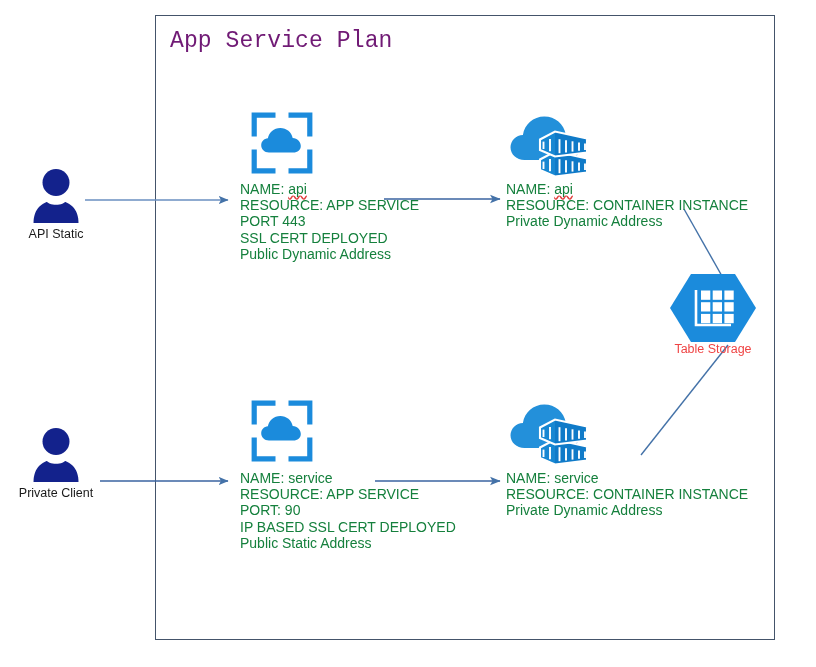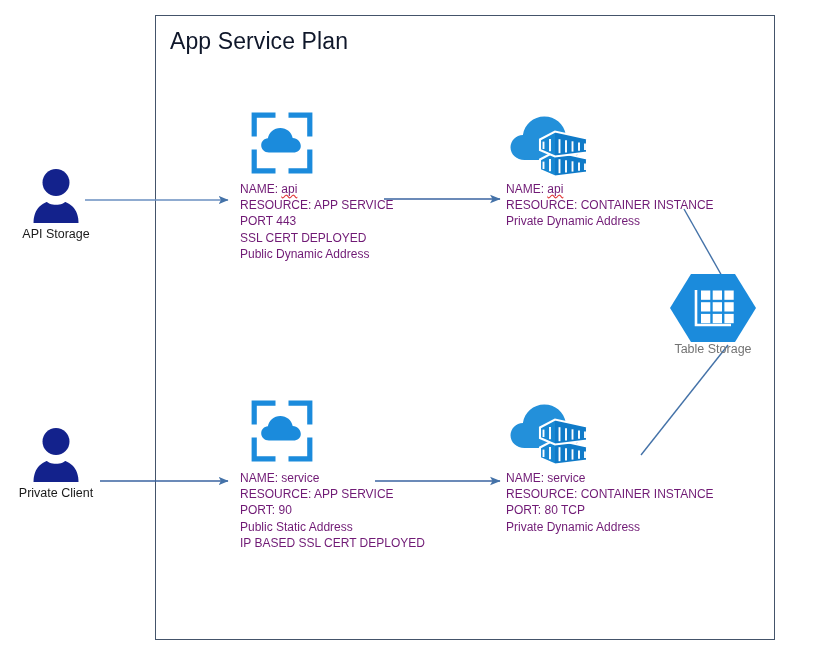--- a/index.html
+++ b/index.html
@@ -28,23 +28,24 @@
     border: 1.3px solid #44546a;
     box-sizing: border-box;
     background: transparent;
   }
   .plan-title {
     position: absolute;
     left: 170px;
     top: 28px;
     font-size: 23px;
     font-weight: 400;
-    color: #0f172a;
+    color: #701a75;
     letter-spacing: 0.1px;
     white-space: nowrap;
+    font-family: Liberation Mono, monospace;
   }
   
   .actor {
     position: absolute;
     width: 90px;
     text-align: center;
   }
   .actor .glyph {
     width: 54px;
     height: 56px;
@@ -57,23 +58,23 @@
     margin-top: 4px;
     white-space: nowrap;
   }
   
   .node-icon {
     position: absolute;
   }
   
   .info-block {
     position: absolute;
-    font-size: 12px;
+    font-size: 14px;
     line-height: 16.2px;
-    color: #701a75;
+    color: #15803d;
     white-space: nowrap;
   }
   .info-block .line { display: block; }
   .spell {
     text-decoration: underline wavy #e03b3b;
     text-decoration-skip-ink: none;
     text-underline-offset: 1px;
   }
   
   .connector {
@@ -81,21 +82,21 @@
     left: 0;
     top: 0;
     width: 816px;
     height: 667px;
     pointer-events: none;
   }
   
   .storage-label {
     position: absolute;
     font-size: 12.5px;
-    color: #737373;
+    color: #ef4444;
     white-space: nowrap;
     text-align: center;
   }
 </style>
 </head>
 <body>
 
 <div id="canvas">
 
   <div class="plan-box"></div>
@@ -132,21 +133,21 @@
       <line x1="641" y1="455" x2="728" y2="345" stroke="#4472a8" stroke-width="1.4"></line>
     </g>
   </svg>
 
   <div class="actor" style="left:11px; top:167px;">
     <svg class="glyph" viewBox="0 0 54 56">
       <circle cx="27" cy="15.5" r="13.5" fill="#13228c"></circle>
       <path d="M4.5,56 C4.5,42 13,33.5 27,33.5 C41,33.5 49.5,42 49.5,56 Z" fill="#13228c"></path>
       <path d="M16.5,33.2 C19.6,39.4 34.4,39.4 37.5,33.2 C34.0,31.2 30.6,30.4 27,30.4 C23.4,30.4 20.0,31.2 16.5,33.2 Z" fill="#ffffff"></path>
     </svg>
-    <div class="caption">API Storage</div>
+    <div class="caption">API Static</div>
   </div>
 
   <div class="actor" style="left:11px; top:426px;">
     <svg class="glyph" viewBox="0 0 54 56">
       <circle cx="27" cy="15.5" r="13.5" fill="#13228c"></circle>
       <path d="M4.5,56 C4.5,42 13,33.5 27,33.5 C41,33.5 49.5,42 49.5,56 Z" fill="#13228c"></path>
       <path d="M16.5,33.2 C19.6,39.4 34.4,39.4 37.5,33.2 C34.0,31.2 30.6,30.4 27,30.4 C23.4,30.4 20.0,31.2 16.5,33.2 Z" fill="#ffffff"></path>
     </svg>
     <div class="caption">Private Client</div>
   </div>
@@ -268,24 +269,23 @@
   <div class="info-block" style="left:506px; top:181px;">
     <span class="line"><span>NAME: </span><span class="spell">api</span></span>
     <span class="line">RESOURCE: CONTAINER INSTANCE</span>
     <span class="line">Private Dynamic Address</span>
   </div>
 
   <div class="info-block" style="left:240px; top:470px;">
     <span class="line">NAME: service</span>
     <span class="line">RESOURCE: APP SERVICE</span>
     <span class="line">PORT: 90</span>
+    <span class="line">IP BASED SSL CERT DEPLOYED</span>
     <span class="line">Public Static Address</span>
-    <span class="line">IP BASED SSL CERT DEPLOYED</span>
   </div>
 
   <div class="info-block" style="left:506px; top:470px;">
     <span class="line">NAME: service</span>
     <span class="line">RESOURCE: CONTAINER INSTANCE</span>
-    <span class="line">PORT: 80 TCP</span>
     <span class="line">Private Dynamic Address</span>
   </div>
 
 </div>
 
 </body></html>

